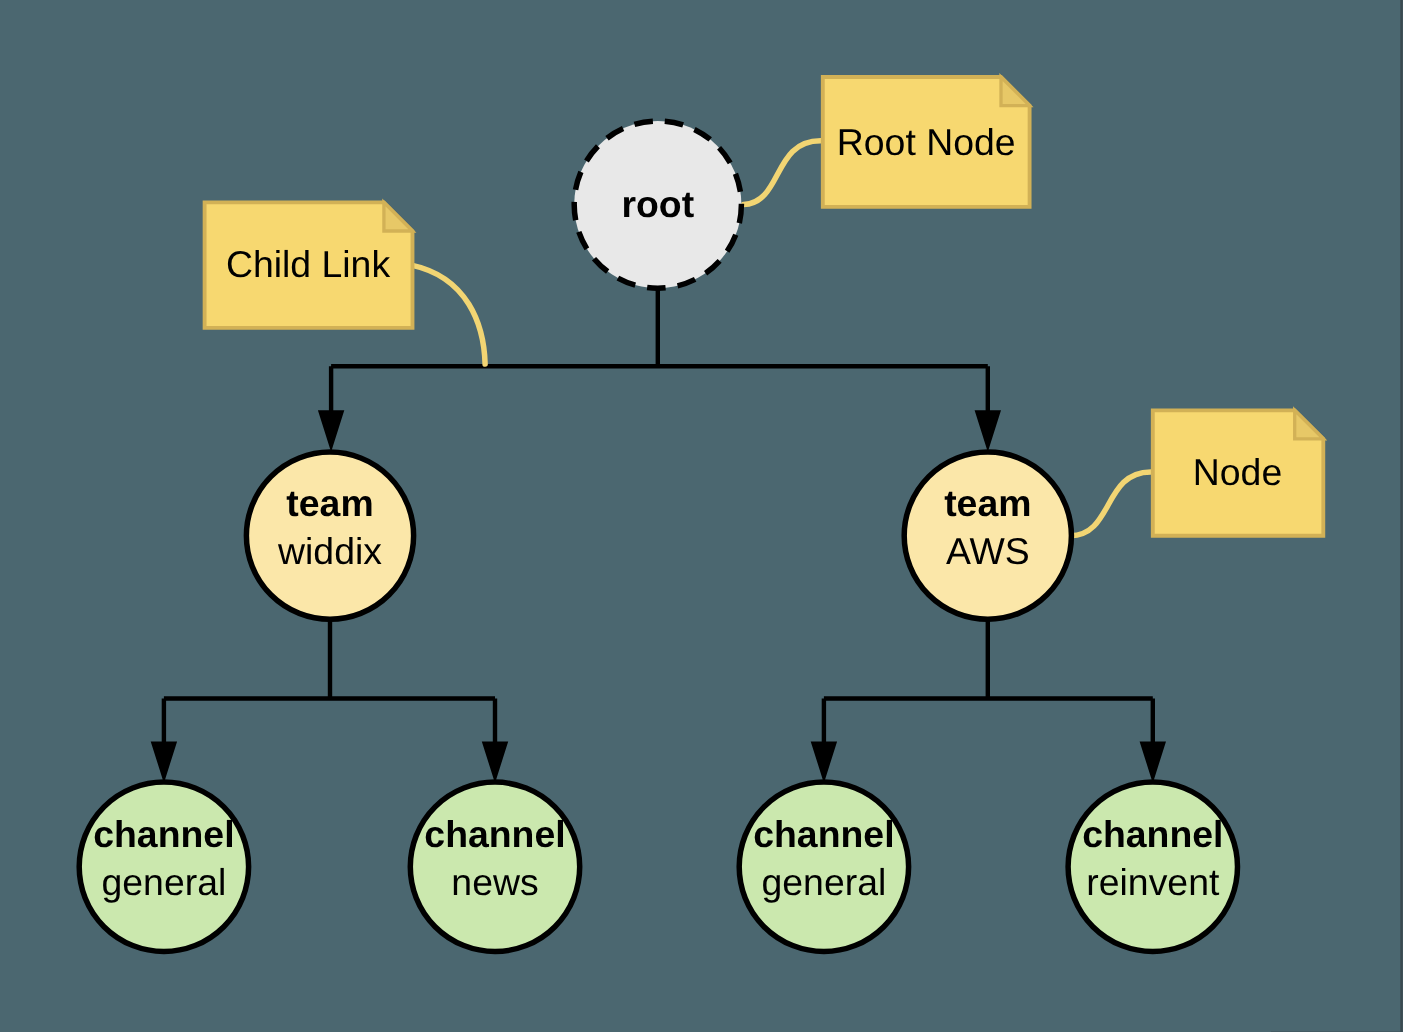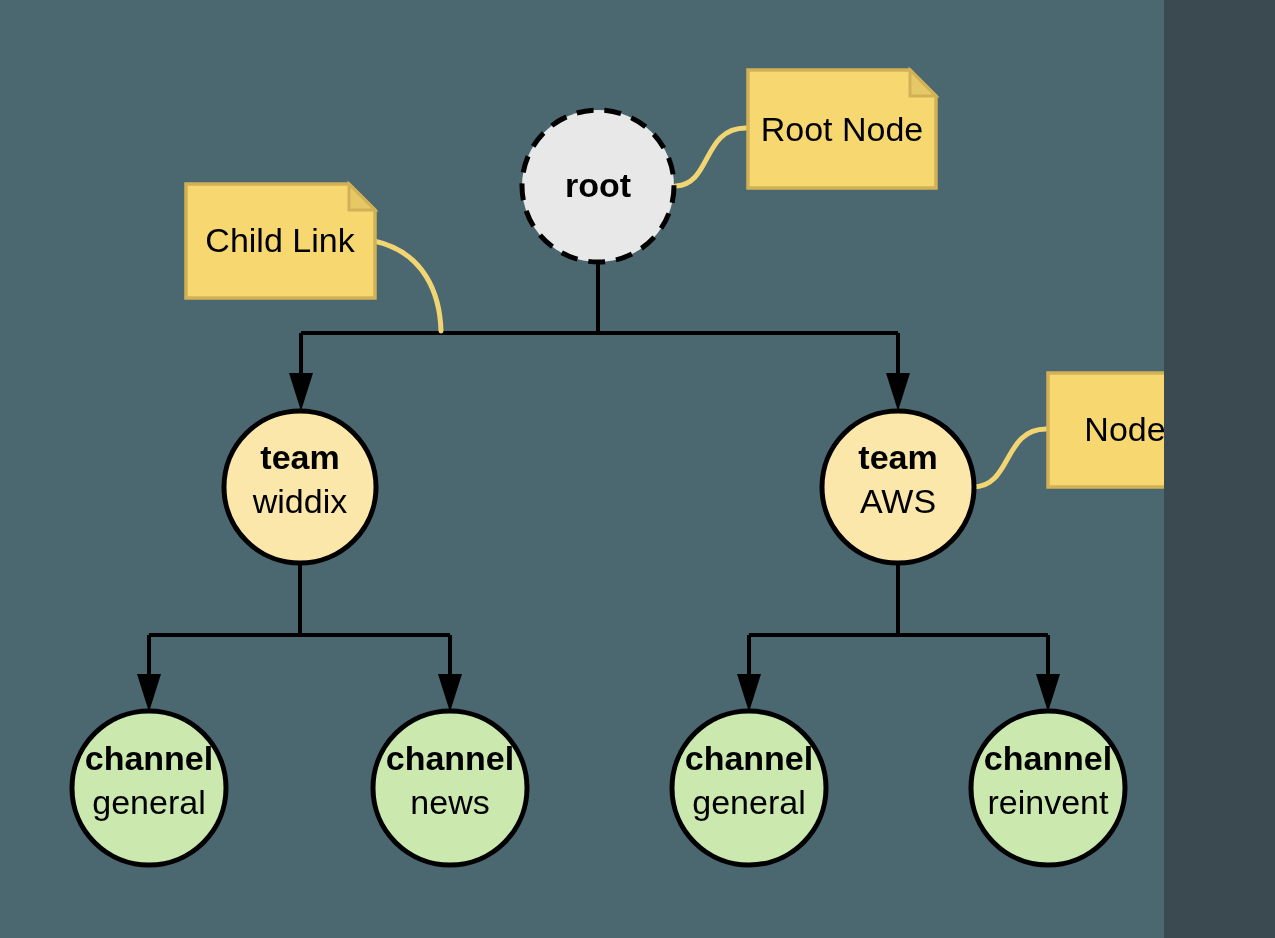--- a/index.html
+++ b/index.html
@@ -3,21 +3,21 @@
 <meta charset="utf-8">
 <style>
   html, body {
     margin: 0;
     padding: 0;
     background: #3a4a50;
     font-family: "Liberation Sans", sans-serif;
   }
   .stage {
     position: relative;
-    width: 1164px;
+    width: 1273px;
     height: 938px;
     overflow: hidden;
     text-align: right;
   }
   svg { display: block; }
   .node-label-bold {
     font-family: "Liberation Sans", sans-serif;
     font-weight: bold;
     font-size: 34px;
     fill: #000000;

